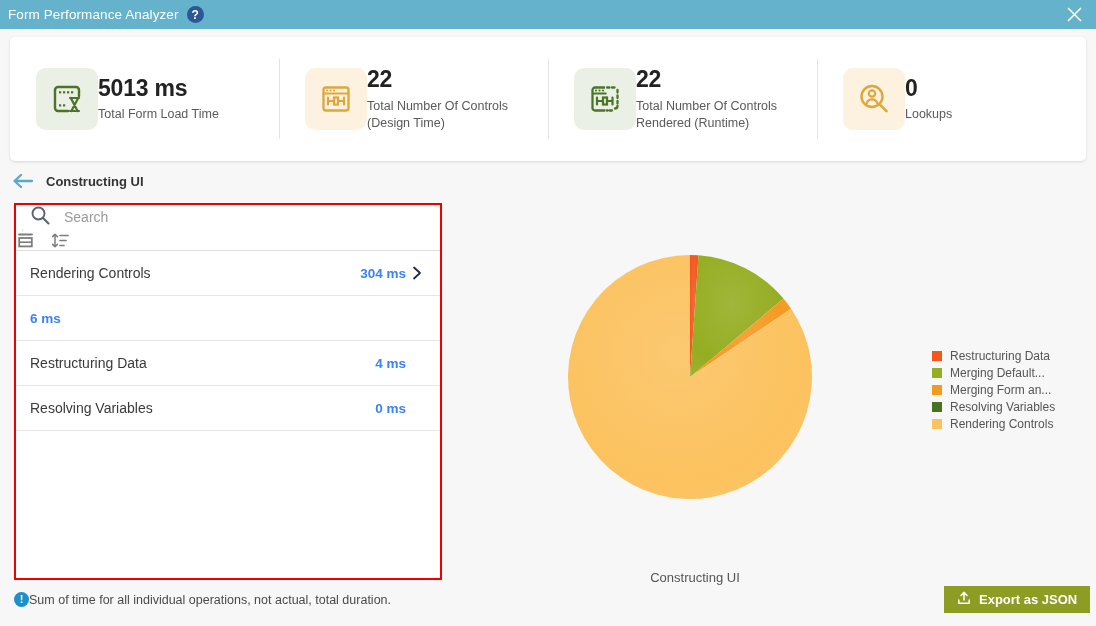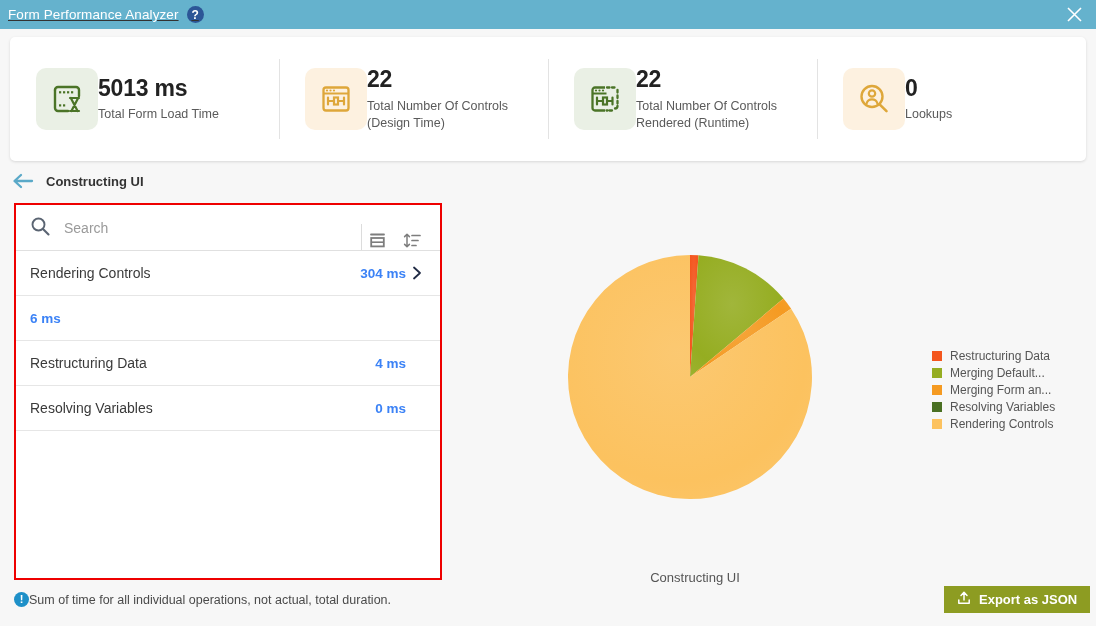--- a/index.html
+++ b/index.html
@@ -17,21 +17,20 @@
   }
 
   
   .titlebar {
     height: 29px;
     background: #65b2cd;
     display: flex;
     align-items: center;
     padding: 0 0 0 8px;
     box-sizing: border-box;
-    text-decoration: underline;
   }
   .titlebar-title {
     color: #ffffff;
     font-size: 13.5px;
     letter-spacing: .1px;
   }
   .help-icon {
     width: 17px;
     height: 17px;
     border-radius: 50%;
@@ -140,23 +139,24 @@
     top: 203px;
     width: 428px;
     height: 377px;
     background: #ffffff;
     border: 2px solid #ee0000;
     box-sizing: border-box;
   }
   .search-row {
     height: 46px;
     display: flex;
-    align-items: flex-end;
+    align-items: flex-start;
     border-bottom: 1px solid #e0e0e0;
     box-sizing: border-box;
+    flex-direction: column;
   }
   .search-box {
     display: flex;
     align-items: center;
     flex: 1;
     height: 100%;
     padding-left: 14px;
     box-sizing: border-box;
   }
   .search-input {

